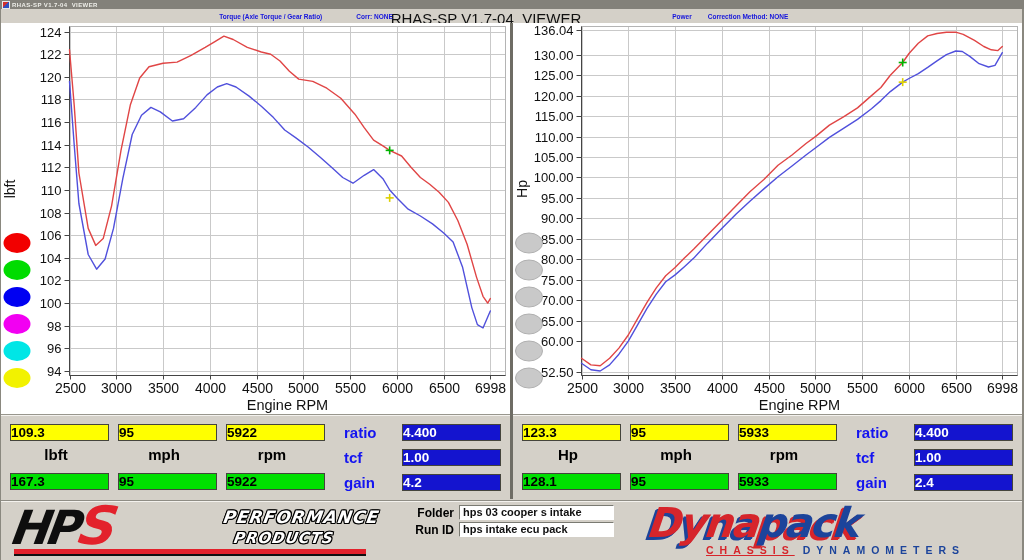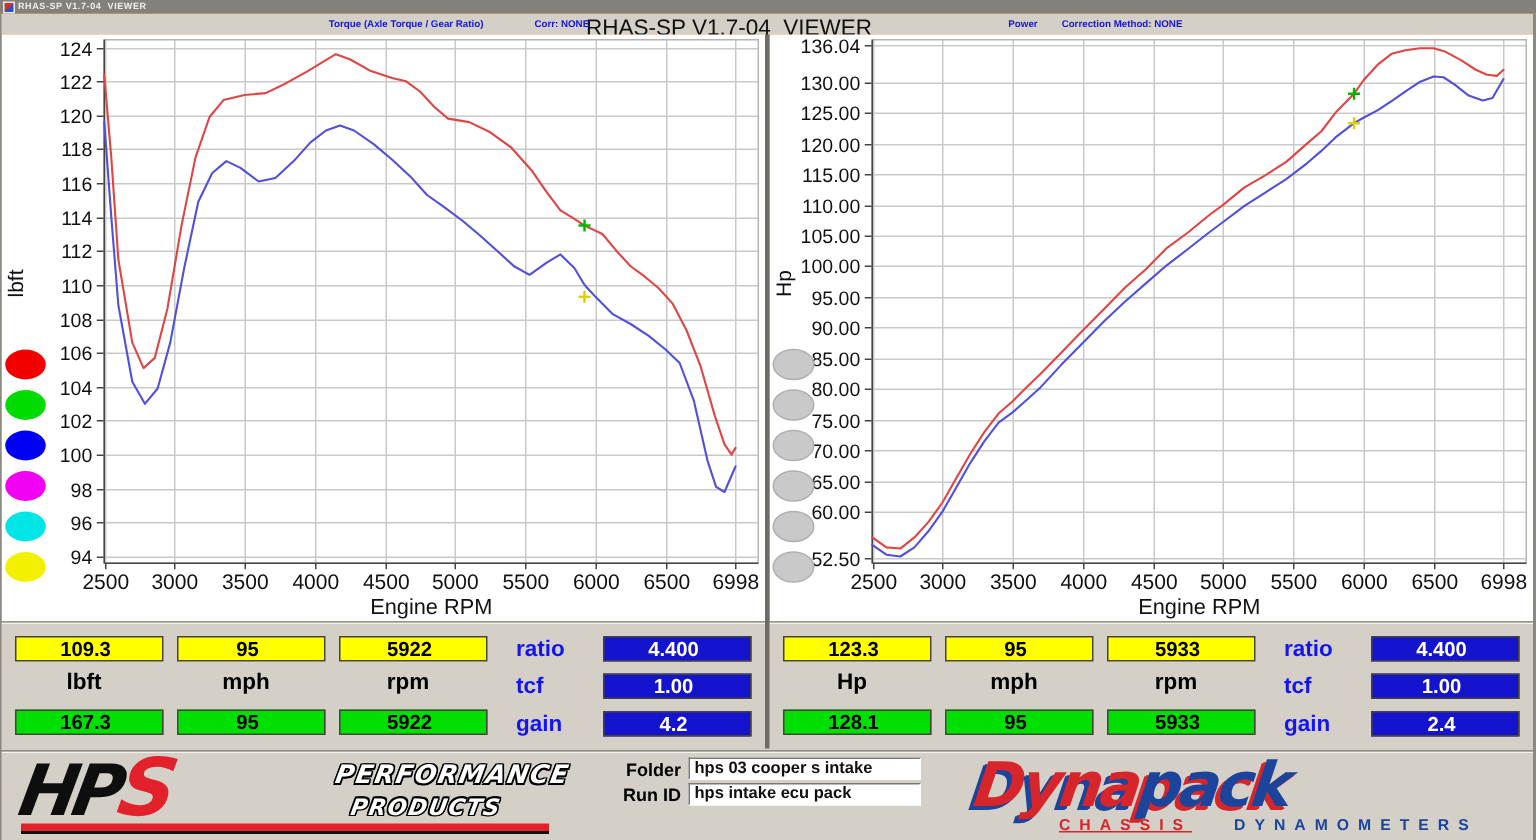--- a/index.html
+++ b/index.html
@@ -25,21 +25,21 @@
   .panel-left{left:1px;}
   .panel-right{left:513px;}
   .vdivider{position:absolute;left:510px;top:23px;width:3px;height:476px;background:#6e6c64;z-index:4;}
   .edge-l{position:absolute;left:0;top:9px;width:1px;height:551px;background:#8a887f;z-index:4;}
   .edge-r{position:absolute;left:1022px;top:9px;width:2px;height:551px;background:#8a887f;z-index:4;}
   
   .tables{position:absolute;left:0;top:414px;width:1024px;height:86px;background:#d4d0c8;
           border-top:1px solid #98968d;box-shadow:inset 0 1px 0 #f4f2ee;z-index:3;box-sizing:border-box;}
   .rtable{position:absolute;top:0;width:512px;height:85px;}
   .val{position:absolute;height:15px;width:92px;font-weight:bold;font-size:13.5px;line-height:15px;
-       text-align:center;padding-right:5px;border:1px solid #44443c;box-sizing:content-box;color:#000;}
+       text-align:left;padding-right:5px;border:1px solid #44443c;box-sizing:content-box;color:#000;}
   .val.yellow{background:#ffff00;}
   .val.green{background:#00e000;}
   .val.blue{background:#1414cf;color:#ffffff;}
   .collabel{position:absolute;top:31px;width:94px;text-align:center;font-weight:bold;font-size:15px;color:#000;}
   .plabel{position:absolute;left:344px;font-weight:bold;font-size:15px;color:#1414f0;}
   
   .footer{position:absolute;left:0;top:500px;width:1024px;height:60px;background:#d4d0c8;
           border-top:1px solid #8f8d85;box-shadow:inset 0 1px 0 #f4f2ee;z-index:3;box-sizing:border-box;}
   .hps{position:absolute;left:14px;top:2px;width:352px;height:52px;}
   .hps-main{position:absolute;left:0;top:-8px;transform:skewX(-10deg);white-space:nowrap;}
@@ -59,21 +59,21 @@
   .ri-box{flex:1;height:13px;background:#fff;border:1px solid;border-color:#7a7a72 #ffffff #ffffff #7a7a72;
           font-weight:bold;font-size:11px;line-height:13px;padding:0 3px;color:#101010;white-space:pre;overflow:hidden;}
   .dynapack{position:absolute;left:642px;top:-2px;width:378px;height:58px;}
   .dp-main{position:absolute;left:8px;top:0;transform:skewX(-8deg);white-space:nowrap;
            font-style:italic;font-weight:bold;font-size:41px;letter-spacing:-2px;
            font-family:"DejaVu Sans",sans-serif;}
   .dp-dyna{color:#d6252b;text-shadow:-2px 2px 0 #1c449b,-3px 3px 0 #1c449b;}
   .dp-pack{color:#1c449b;text-shadow:-2px 2px 0 #d6252b,-3px 3px 0 #d6252b;}
   .dp-sub{position:absolute;left:64px;top:45px;white-space:nowrap;font-weight:bold;font-size:10.5px;letter-spacing:6px;}
   .dp-chassis{color:#d6252b;text-decoration:underline;}
-  .dp-dynamo{color:#1c449b;margin-left:28px;}
+  .dp-dynamo{color:#1c449b;margin-left:8px;}
 </style>
 </head>
 <body>
 
 <div class="screen">
 
   <div class="titlebar">
     <span class="app-icon"></span>
     <span class="titlebar-text">RHAS-SP V1.7-04  VIEWER</span>
   </div>

